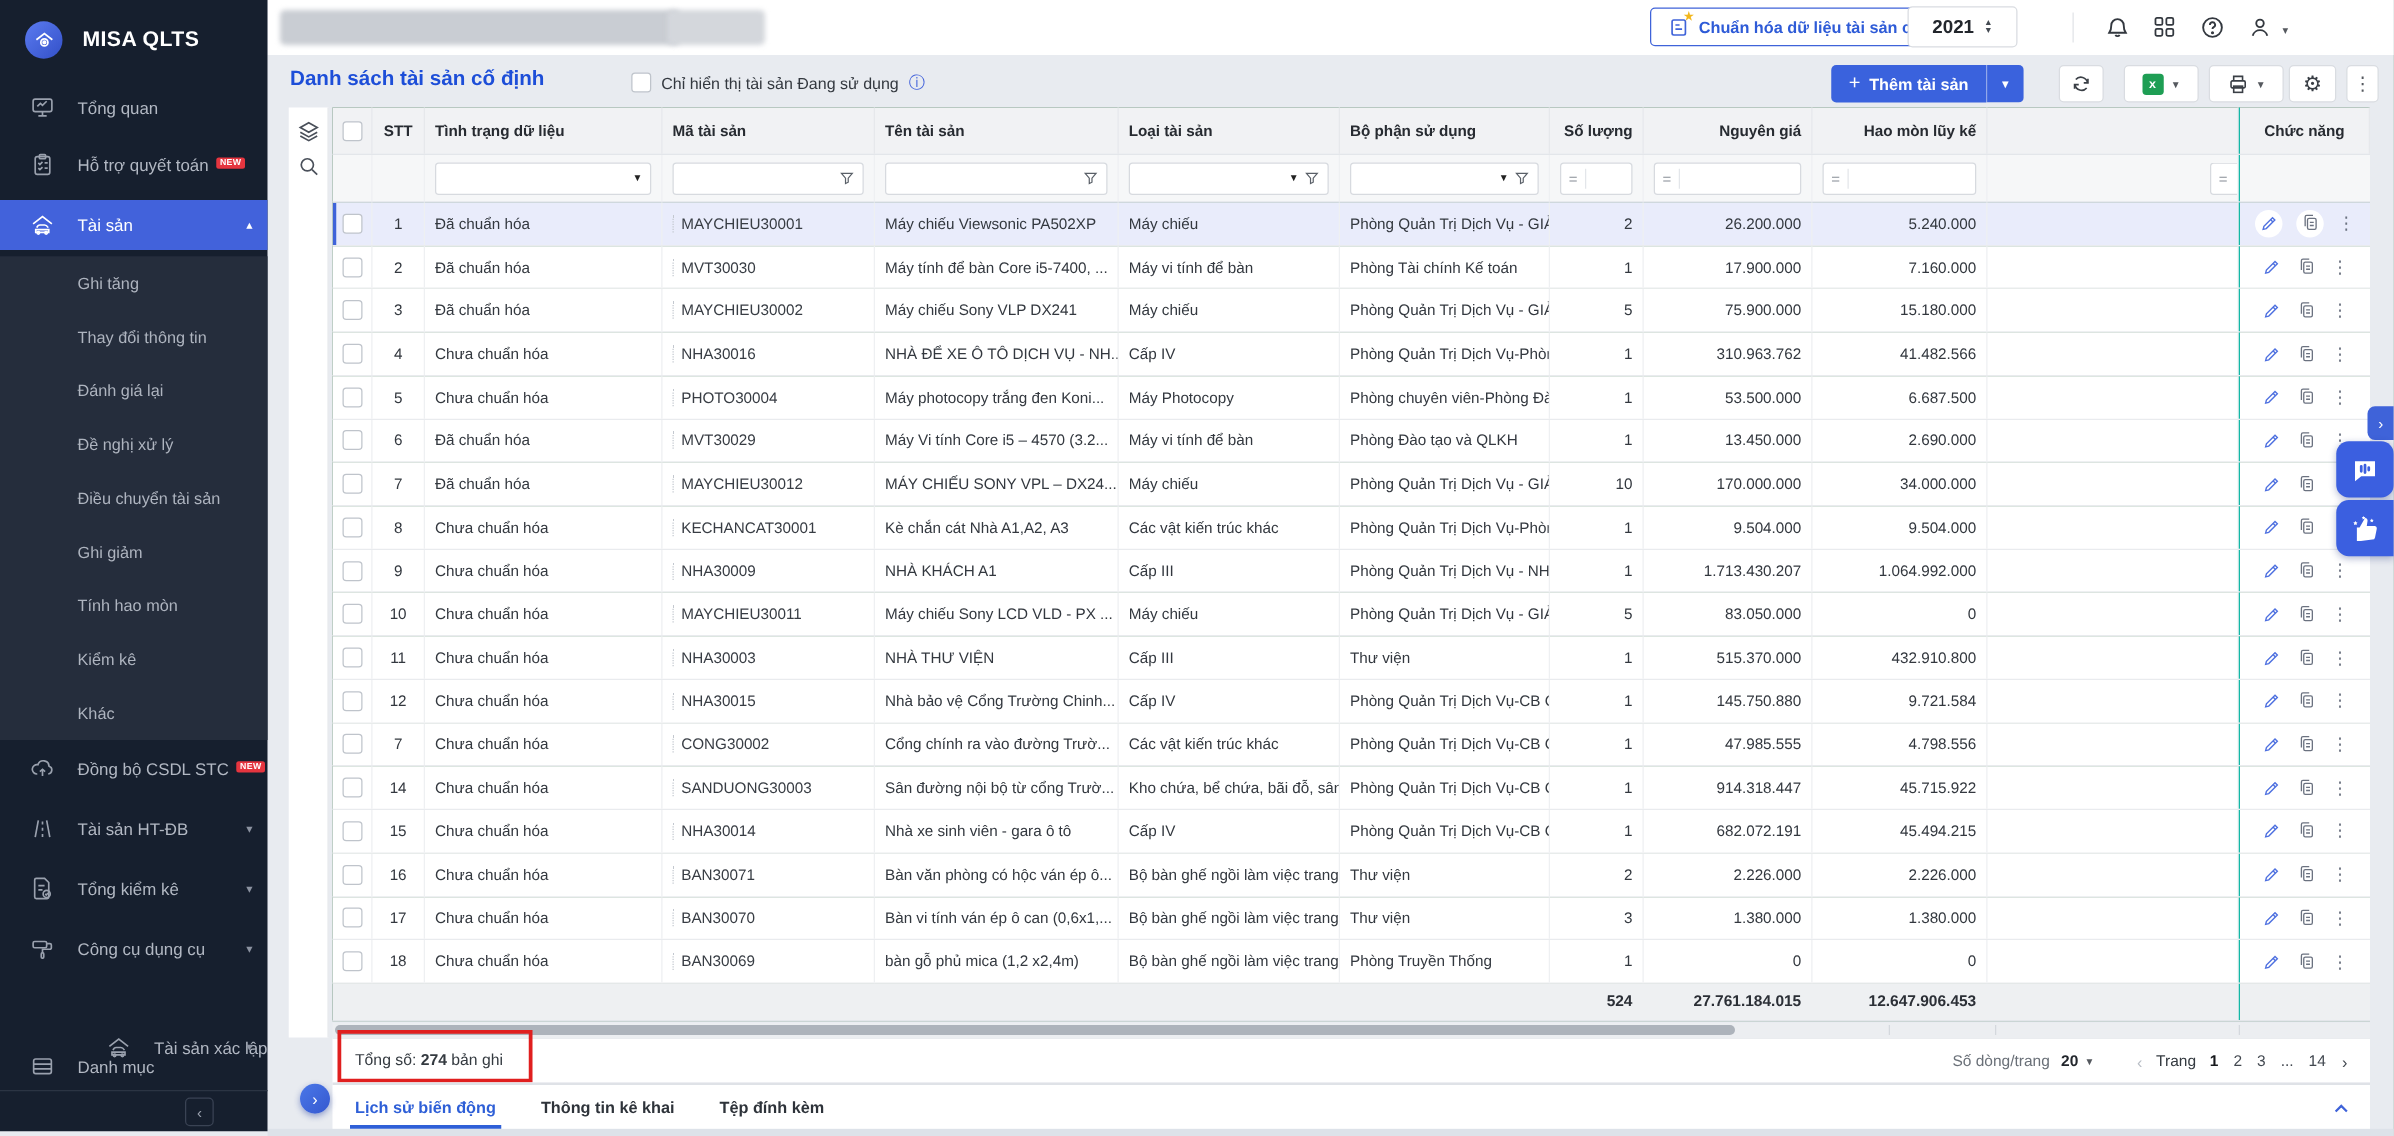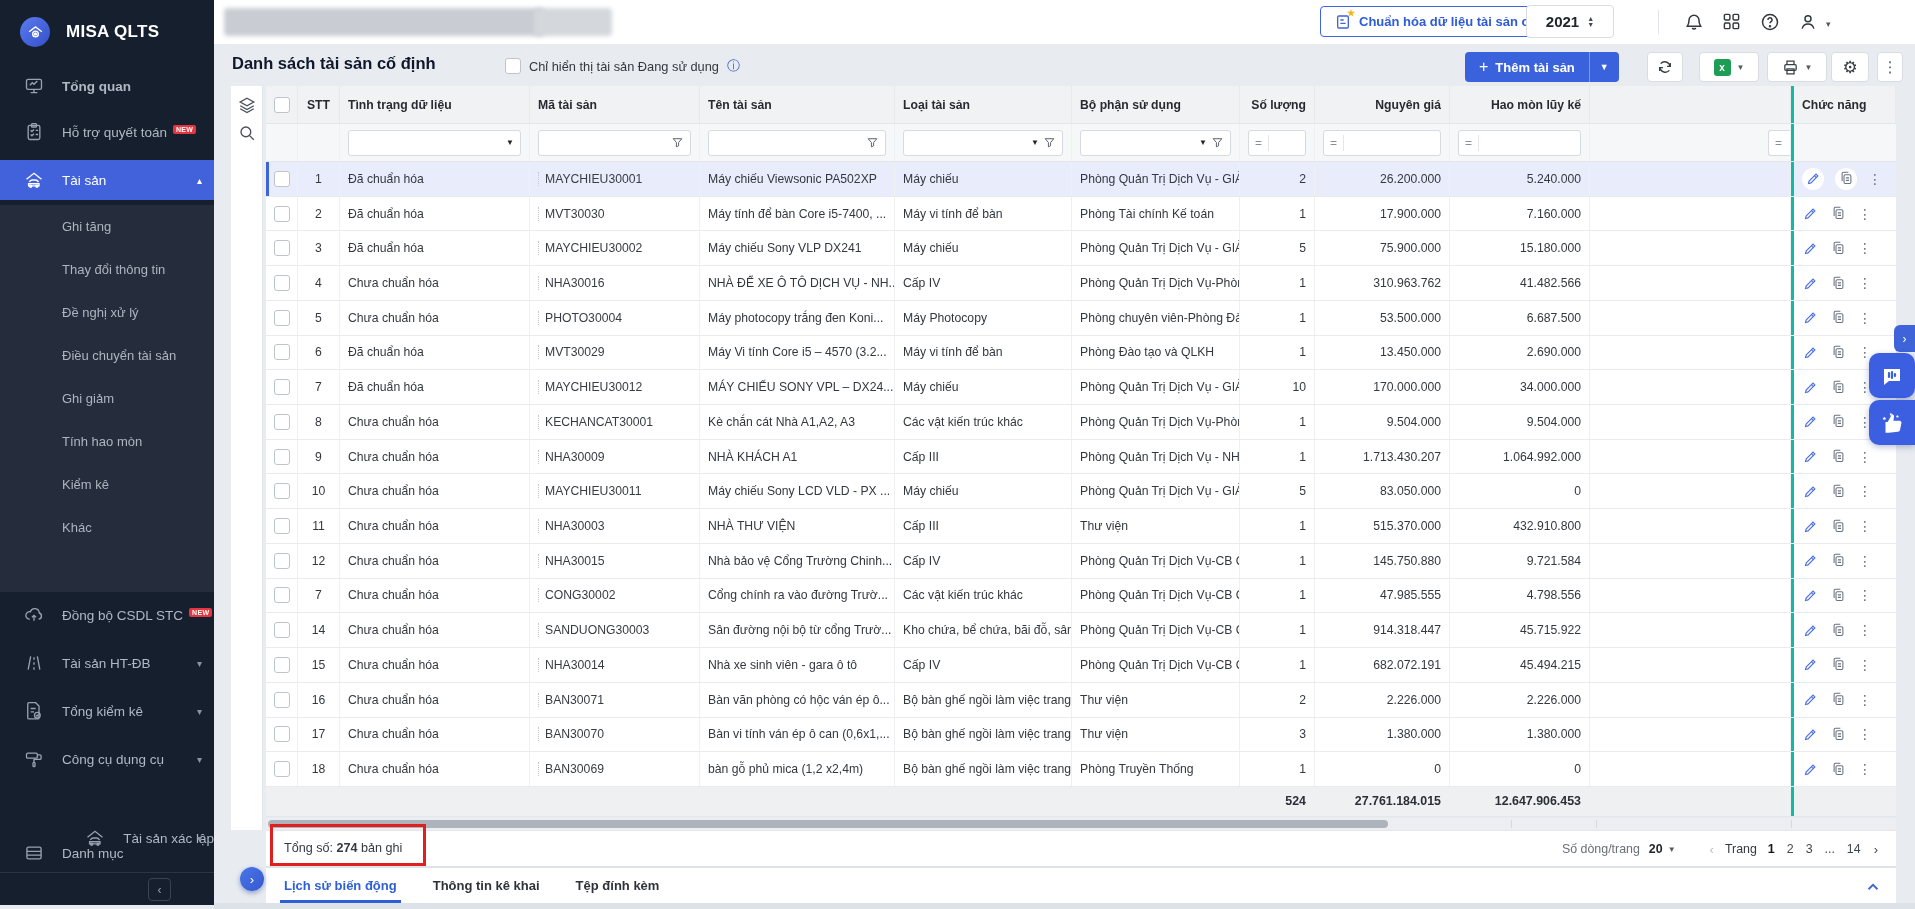--- a/index.html
+++ b/index.html
@@ -38,21 +38,21 @@
   .doc-star .star { position:absolute; right:-4px; top:-6px; color:#f2b61b; font-size:9px; }
   .year-box { position:absolute; left:1312px; top:5px; width:88px; height:33px; border:1px solid #d9dce1; border-radius:4px;
     display:flex; align-items:center; justify-content:center; gap:8px; font-size:15px; font-weight:bold; color:#22262c; background:#fff; cursor:pointer; }
   .stepper { display:flex; flex-direction:column; line-height:6px; font-size:7px; color:#444a52; }
   .top-divider { position:absolute; left:1444px; top:10px; width:1px; height:24px; background:#e1e4e8; }
   .top-ico { position:absolute; top:12px; width:20px; height:20px; color:#33383f; cursor:pointer; }
   .user-caret { position:absolute; top:19px; font-size:9px; color:#55595f; cursor:pointer; }
 
   
   .title-row { position:absolute; left:214px; top:44px; width:1701px; height:42px; }
-  .page-title { position:absolute; left:18px; top:10px; font-size:16.5px; font-weight:bold; color:#0f172a; }
+  .page-title { position:absolute; left:18px; top:10px; font-size:16.5px; font-weight:bold; color:#1d4ed8; }
   .only-active { position:absolute; left:291px; top:13px; display:flex; align-items:center; gap:8px; }
   .cbx { width:16px; height:16px; border:1px solid #bfc4cb; border-radius:3px; background:#fff; cursor:pointer; }
   .only-active .lbl { font-size:12.8px; color:#33383f; }
   .info-glyph { color:#4262db; font-size:13px; cursor:pointer; }
 
   .add-btn { position:absolute; left:1251px; top:8px; height:30px; display:flex; cursor:pointer; }
   .add-main { background:#3a62dd; color:#fff; font-size:13px; font-weight:600; border-radius:4px 0 0 4px;
     display:flex; align-items:center; padding:0 14px; gap:7px; }
   .add-plus { font-size:16px; font-weight:400; }
   .add-caret { background:#3a62dd; border-left:1px solid rgba(255,255,255,.35); border-radius:0 4px 4px 0;
@@ -78,21 +78,21 @@
   .c-stt{width:42px; justify-content:center;}
   .c-status{width:190px;}
   .c-code{width:170px;}
   .c-name{width:195px;}
   .c-type{width:177px;}
   .c-dept{width:168px;}
   .c-qty{width:75px;}
   .c-cost{width:135px;}
   .c-dep{width:140px;}
   .c-gap{width:201px;}
-  .c-func{width:105px; border-left:3px solid #14b8a6; border-right:none;}
+  .c-func{width:105px; justify-content:center; border-left:1px solid #14b8a6; border-right:none;}
   .num{justify-content:flex-end;}
 
   .t-head { height:38px; background:#f1f2f4; border-bottom:1px solid #e3e6ea; font-size:12.2px; font-weight:bold; color:#272b31; }
   .t-head .t-cell{ border-right:1px solid #e6e8eb; }
   .t-filter { height:38px; background:#f6f7f8; border-bottom:1px solid #e3e6ea; }
   .f-box { height:26px; background:#fff; border:1px solid #d7dadf; border-radius:3px; width:100%;
     display:flex; align-items:center; padding:0 6px; gap:4px; }
   .f-box .spacer{flex:1;}
   .f-caret{ font-size:8px; color:#222; }
   .f-funnel{ width:13px; height:13px; color:#5a6068; flex:0 0 13px;}
@@ -160,21 +160,21 @@
       <div class="logo-circle">
         <svg width="17" height="17" viewBox="0 0 24 24" fill="none" stroke="#fff" stroke-width="2">
             <path d="M3 11 12 4l9 7"></path>
             <circle cx="12" cy="14" r="4"></circle>
             <circle cx="12" cy="14" r="1.4" fill="#fff"></circle>
           </svg>
       </div>
       <div class="logo-title">MISA QLTS</div>
     </div>
     <div id="sidebar-items">
-        <div class="side-item" style="top: 66px; font-weight: bold;">
+        <div class="side-item" style="top: 66px;">
           <svg viewBox="0 0 24 24" fill="none" stroke="currentColor" stroke-width="1.6" class="s-ico">
             <rect x="3" y="4" width="18" height="12" rx="2"></rect>
             <path d="M12 16v4M8 20h8"></path>
             <path d="M7 11l3-3 2 2 4-4"></path>
           </svg>
           <span class="s-label">Tổng quan</span>
         </div>
         <div class="side-item" style="top: 112px;">
           <svg viewBox="0 0 24 24" fill="none" stroke="currentColor" stroke-width="1.6" class="s-ico">
             <rect x="5" y="4" width="14" height="17" rx="2"></rect>
@@ -190,20 +190,21 @@
             <path d="M5.5 16.5h12.5v2.5H5.5z"></path>
             <circle cx="8" cy="19.5" r="1.2"></circle>
             <circle cx="15.5" cy="19.5" r="1.2"></circle>
           </svg>
           <span class="s-label">Tài sản</span>
           <span class="side-chevron">▴</span>
         </div>
         <div class="submenu">
           <div class="submenu-item">Ghi tăng</div>
           <div class="submenu-item">Thay đổi thông tin</div>
+          <div class="submenu-item">Đánh giá lại</div>
           <div class="submenu-item">Đề nghị xử lý</div>
           <div class="submenu-item">Điều chuyển tài sản</div>
           <div class="submenu-item">Ghi giảm</div>
           <div class="submenu-item">Tính hao mòn</div>
           <div class="submenu-item">Kiểm kê</div>
           <div class="submenu-item">Khác</div>
         </div>
         <div class="side-item" style="top: 595px;">
           <svg viewBox="0 0 24 24" fill="none" stroke="currentColor" stroke-width="1.6" class="s-ico">
             <path d="M7 17a4.5 4.5 0 1 1 .6-8.9A5.5 5.5 0 0 1 18.3 9.6 3.8 3.8 0 0 1 17.5 17"></path>

